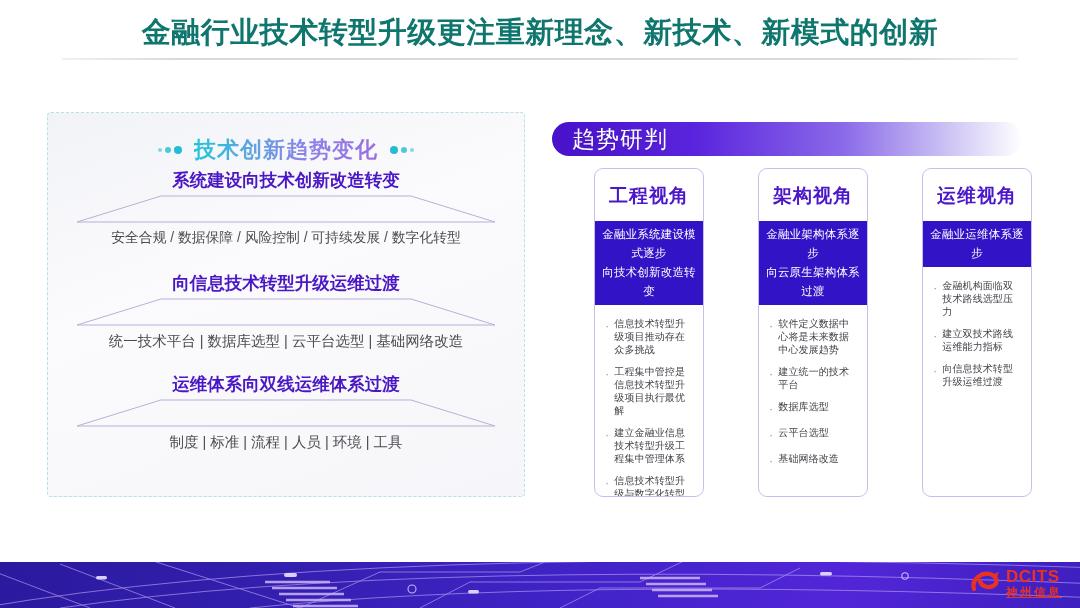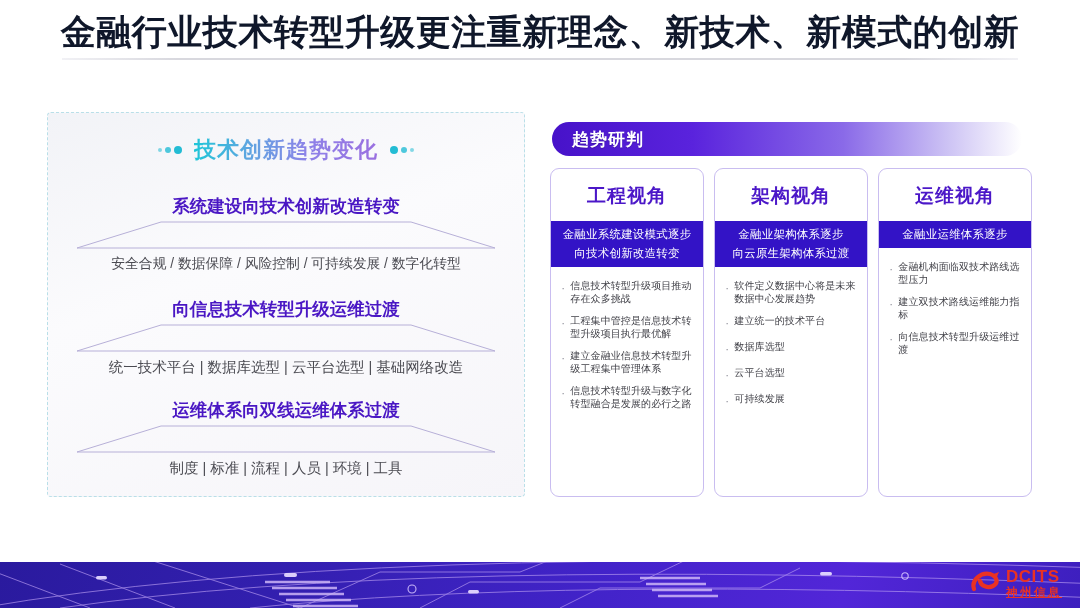--- a/index.html
+++ b/index.html
@@ -20,23 +20,23 @@
   }
 
   
   .title-wrap {
     position: absolute;
     left: 0; top: 14px;
     width: 1080px;
     text-align: center;
   }
   .slide-title {
-    font-size: 35px;
-    font-weight: bold;
-    color: #0f172a;
+    font-size: 29px;
+    font-weight: bold;
+    color: #0f766e;
     letter-spacing: 0.5px;
     line-height: 36px;
     white-space: nowrap;
   }
   .title-rule {
     position: absolute;
     left: 62px; top: 58px;
     width: 956px; height: 2px;
     background: linear-gradient(to right, #f1f1f5, #d8d8de 12%, #d8d8de 88%, #f1f1f5);
   }
@@ -51,21 +51,21 @@
     background: linear-gradient(160deg, #f2f3f7 0%, #fbfbfd 40%, #f6f5f9 100%);
     padding: 16px 12px 10px 12px;
   }
 
   .lp-head {
     display: flex;
     align-items: center;
     justify-content: center;
     gap: 12px;
     margin-top: 6px;
-    margin-bottom: 28px;
+    margin-bottom: 2px;
   }
   .lp-head-text {
     font-size: 22px;
     font-weight: bold;
     letter-spacing: 1px;
     background: linear-gradient(to right, #1fc6d8 0%, #5ba7e0 28%, #8e82e8 62%, #9a6fe0 100%);
     -webkit-background-clip: text;
     background-clip: text;
     color: transparent;
     -webkit-text-fill-color: transparent;
@@ -108,22 +108,22 @@
     position: absolute;
     left: 552px; top: 122px;
     width: 470px; height: 34px;
     border-radius: 17px;
     background: linear-gradient(to right, #4712c9 0%, #5a23dd 30%, #8a6ae8 62%, #ccc2f4 84%, #ffffff 100%);
     display: flex;
     align-items: center;
   }
   .banner-label {
     color: #ffffff;
-    font-size: 17px;
-    font-weight: bold;
+    font-size: 23px;
+    font-weight: normal;
     letter-spacing: 1px;
     margin-left: 20px;
     text-shadow: 0 1px 1px rgba(0,0,0,.18);
   }
 
   .cards {
     position: absolute;
     left: 550px; top: 168px;
     width: 482px; height: 329px;
     display: flex;
@@ -131,20 +131,21 @@
   }
   .card {
     width: 182px;
     height: 329px;
     border: 1.3px solid #c9bdf0;
     border-radius: 9px;
     background: #ffffff;
     display: flex;
     flex-direction: column;
     overflow: hidden;
+    margin-left: 44px;
   }
   .card-title {
     text-align: center;
     font-size: 19px;
     font-weight: bold;
     color: #4b17c8;
     padding: 14px 0 12px 0;
     letter-spacing: 1px;
   }
   .card-bar {
@@ -325,21 +326,21 @@
         <div class="bullet">
           <span class="dot">·</span>
           <span class="btext">数据库选型</span>
         </div>
         <div class="bullet">
           <span class="dot">·</span>
           <span class="btext">云平台选型</span>
         </div>
         <div class="bullet">
           <span class="dot">·</span>
-          <span class="btext">可持续发展</span>
+          <span class="btext">基础网络改造</span>
         </div>
       </div>
     </div>
 
     <div class="card">
       <div class="card-title">运维视角</div>
       <div class="card-bar">
         <span class="l1">金融业运维体系逐步</span>
       </div>
       <div class="card-body">

